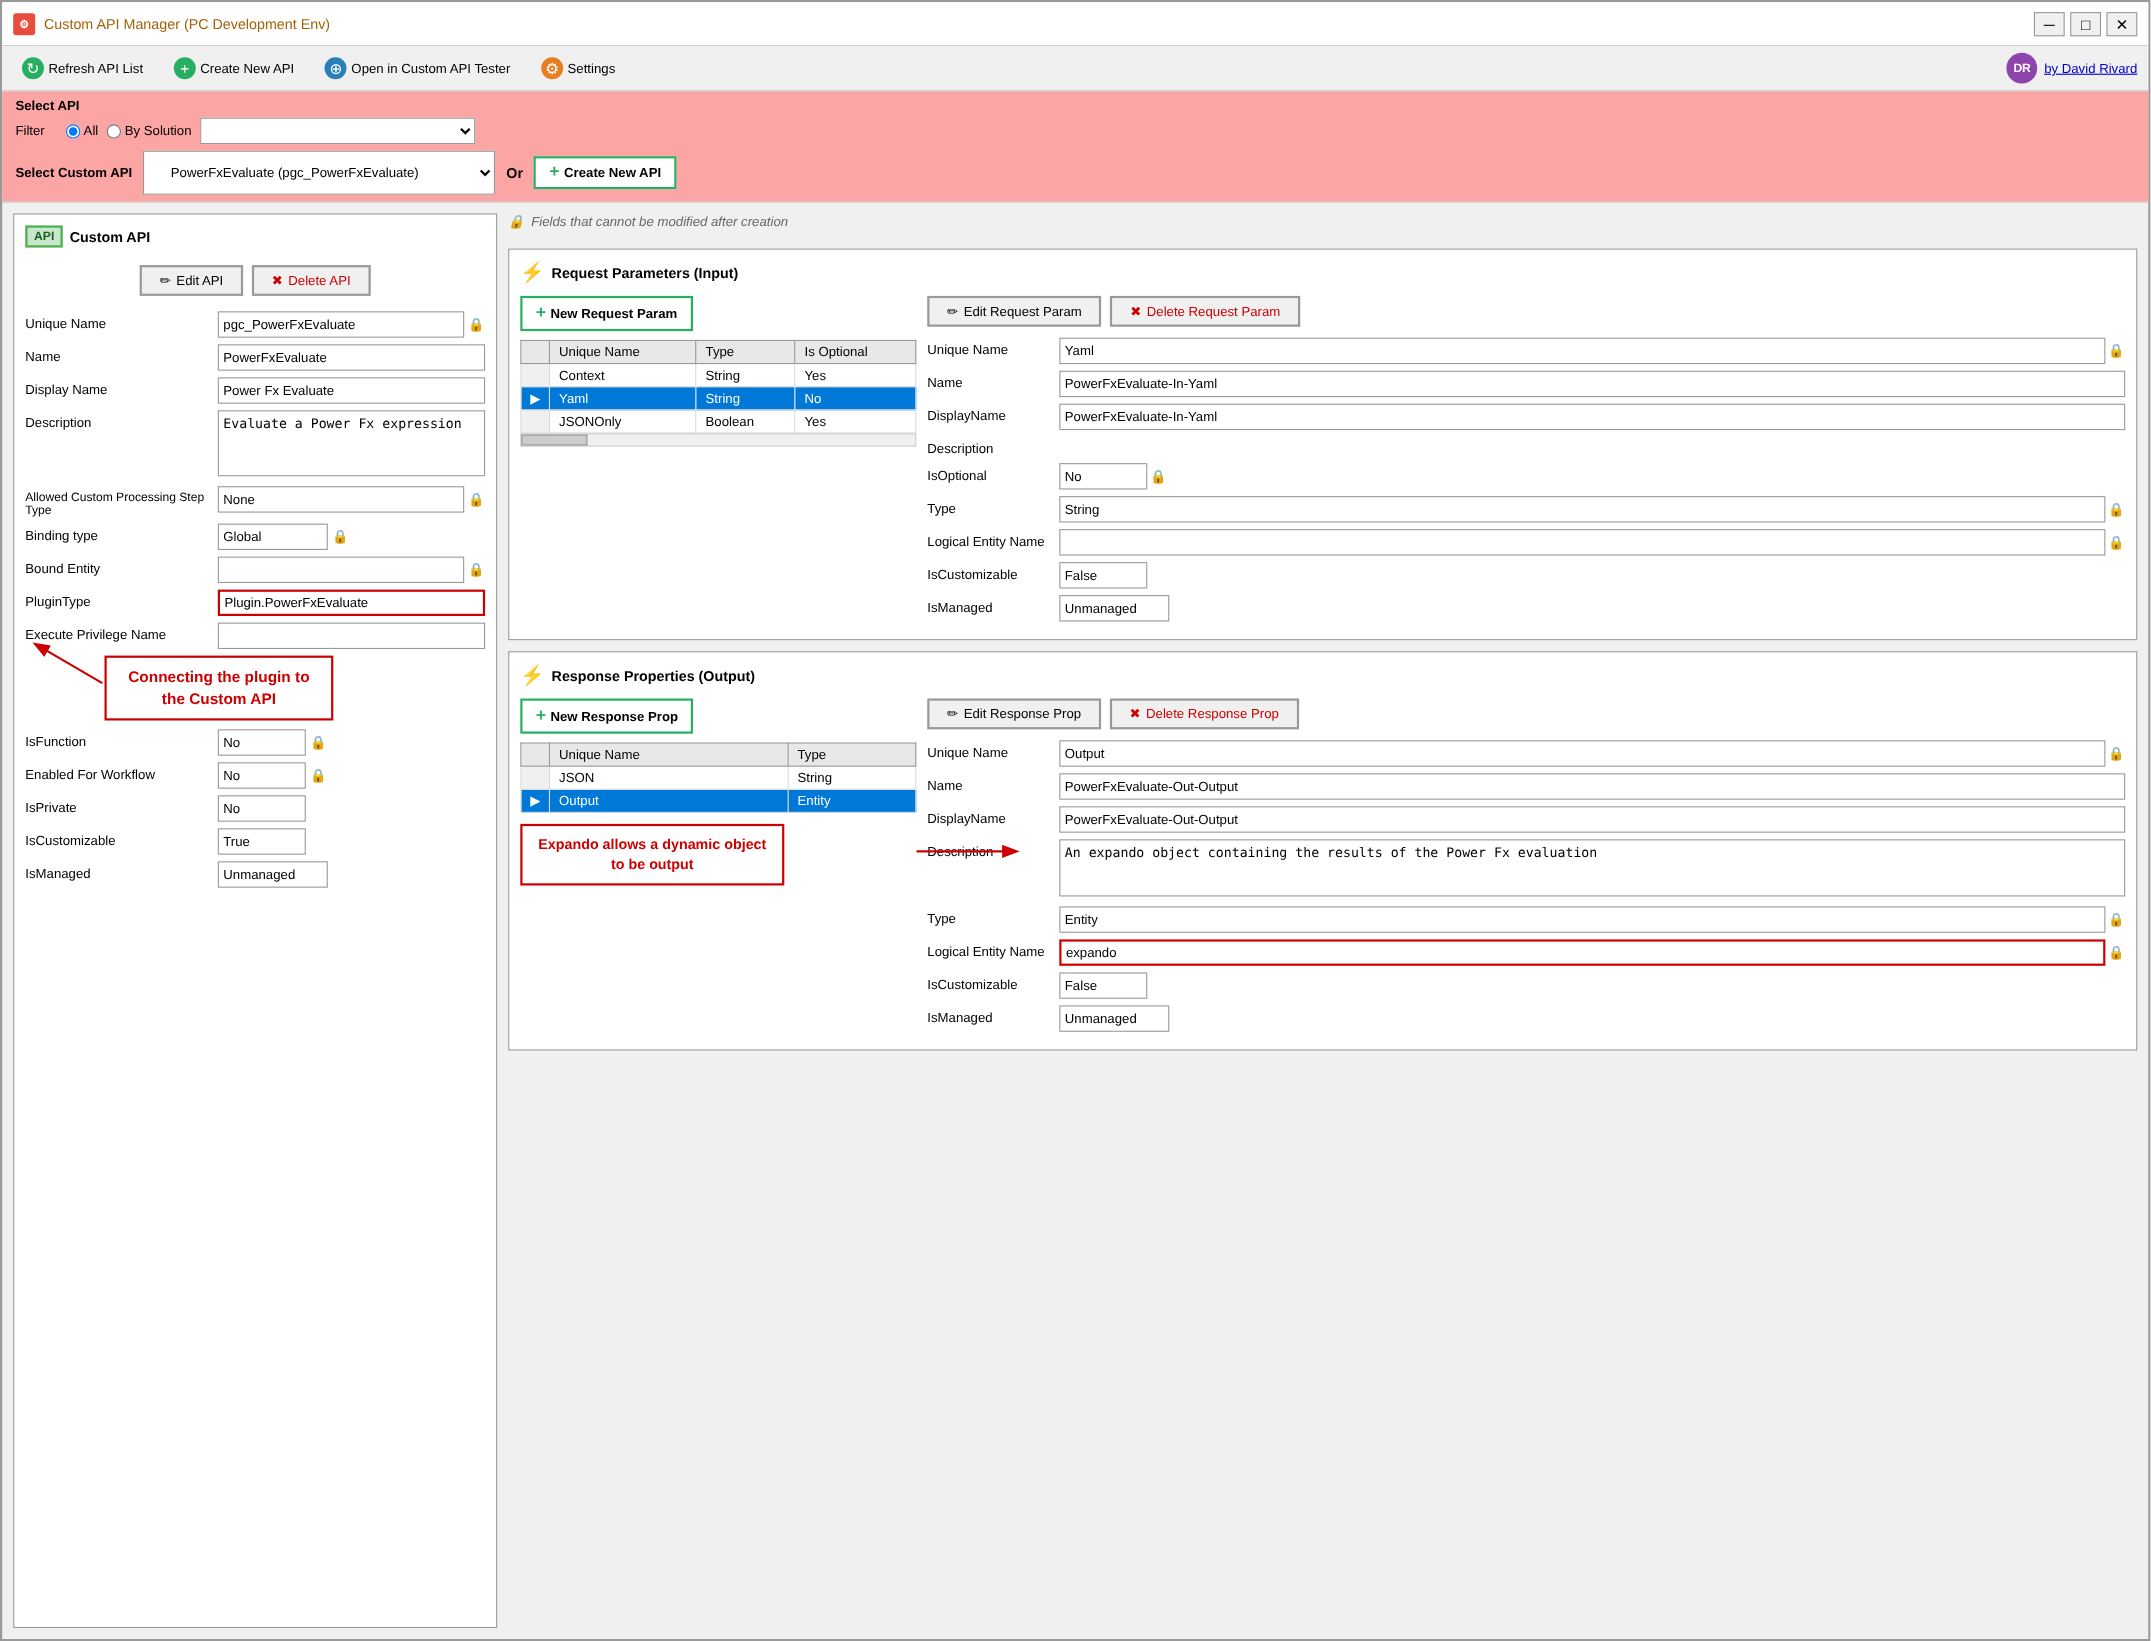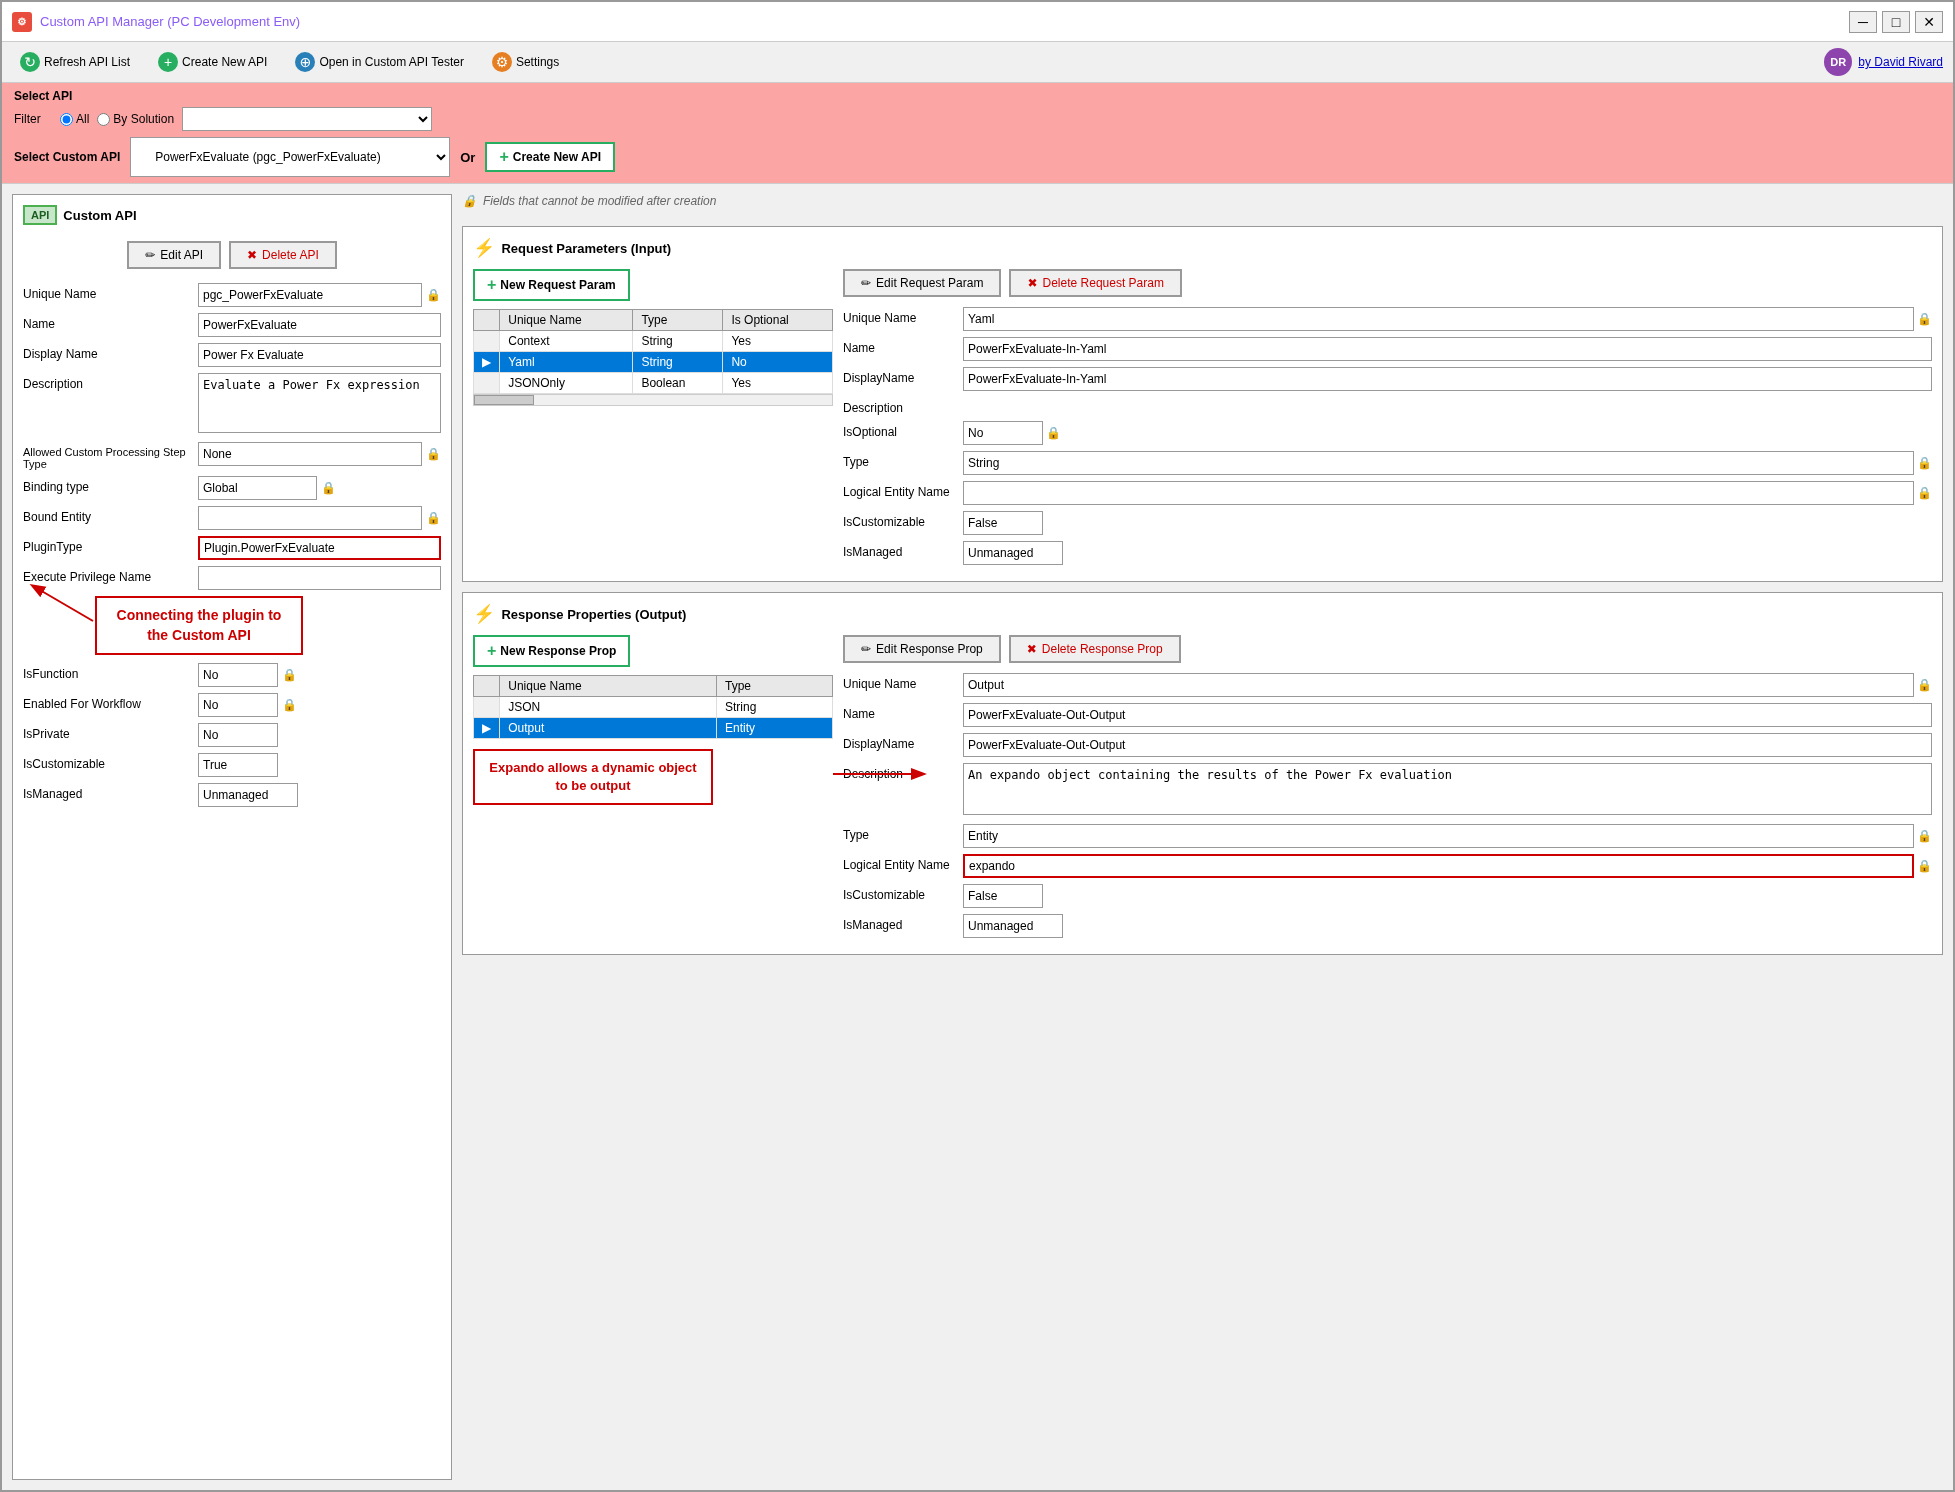--- a/index.html
+++ b/index.html
@@ -4,21 +4,21 @@
   <style>
     * { box-sizing: border-box; margin: 0; padding: 0; }
     body { font-family: 'Segoe UI', Tahoma, Geneva, Verdana, sans-serif; font-size: 12px; background: #f0f0f0; color: #000; }
     
     .window { width: 1955px; min-height: 1492px; background: #f0f0f0; border: 2px solid #999; display: flex; flex-direction: column; }
     
     
     .title-bar { background: #fff; height: 40px; display: flex; align-items: center; padding: 0 10px; border-bottom: 1px solid #ccc; justify-content: space-between; }
     .title-bar-left { display: flex; align-items: center; gap: 8px; }
     .title-bar-icon { width: 20px; height: 20px; background: #e74c3c; border-radius: 3px; display: flex; align-items: center; justify-content: center; color: white; font-size: 10px; font-weight: bold; }
-    .title-bar-title { font-size: 13px; color: #8b5cf6; }
+    .title-bar-title { font-size: 13px; color: #a16207; }
     .title-bar-controls { display: flex; gap: 5px; }
     .title-bar-btn { width: 28px; height: 22px; border: 1px solid #999; background: #f0f0f0; cursor: pointer; display: flex; align-items: center; justify-content: center; font-size: 14px; }
     
     
     .toolbar { background: #f0f0f0; padding: 6px 10px; display: flex; align-items: center; gap: 12px; border-bottom: 1px solid #ccc; }
     .toolbar-btn { display: flex; align-items: center; gap: 4px; padding: 4px 8px; background: transparent; border: none; cursor: pointer; font-size: 12px; color: #000; }
     .toolbar-icon { width: 20px; height: 20px; border-radius: 50%; display: flex; align-items: center; justify-content: center; font-size: 14px; }
     .icon-green { background: #27ae60; color: white; }
     .icon-blue { background: #2980b9; color: white; }
     .icon-orange { background: #e67e22; color: white; }
@@ -216,21 +216,21 @@
         <span class="form-label" style="font-size:11px;">Allowed Custom Processing Step Type</span>
         <div class="form-value form-input-with-lock">
           <input class="form-input" type="text" value="None" style="">
           <span class="lock-icon">🔒</span>
         </div>
       </div>
 
       <div class="form-row">
         <span class="form-label">Binding type</span>
         <div class="form-value form-input-with-lock">
-          <input class="form-input" style="width: 119px;" type="text" value="Global">
+          <input class="form-input" style="width: 100px;" type="text" value="Global">
           <span class="lock-icon">🔒</span>
         </div>
       </div>
 
       <div class="form-row">
         <span class="form-label">Bound Entity</span>
         <div class="form-value form-input-with-lock">
           <input class="form-input" type="text" style="">
           <span class="lock-icon">🔒</span>
         </div>

